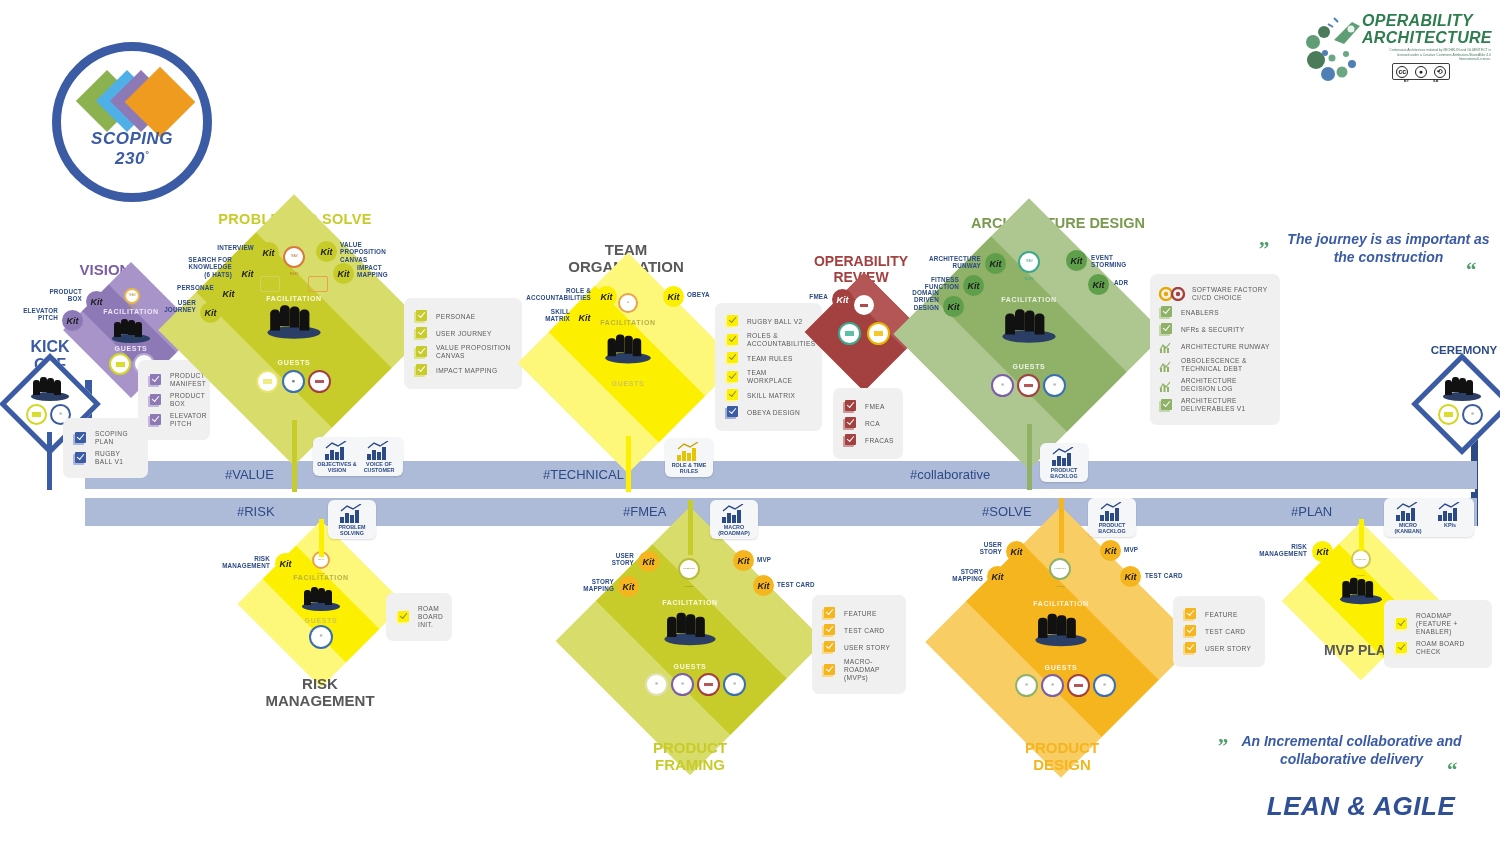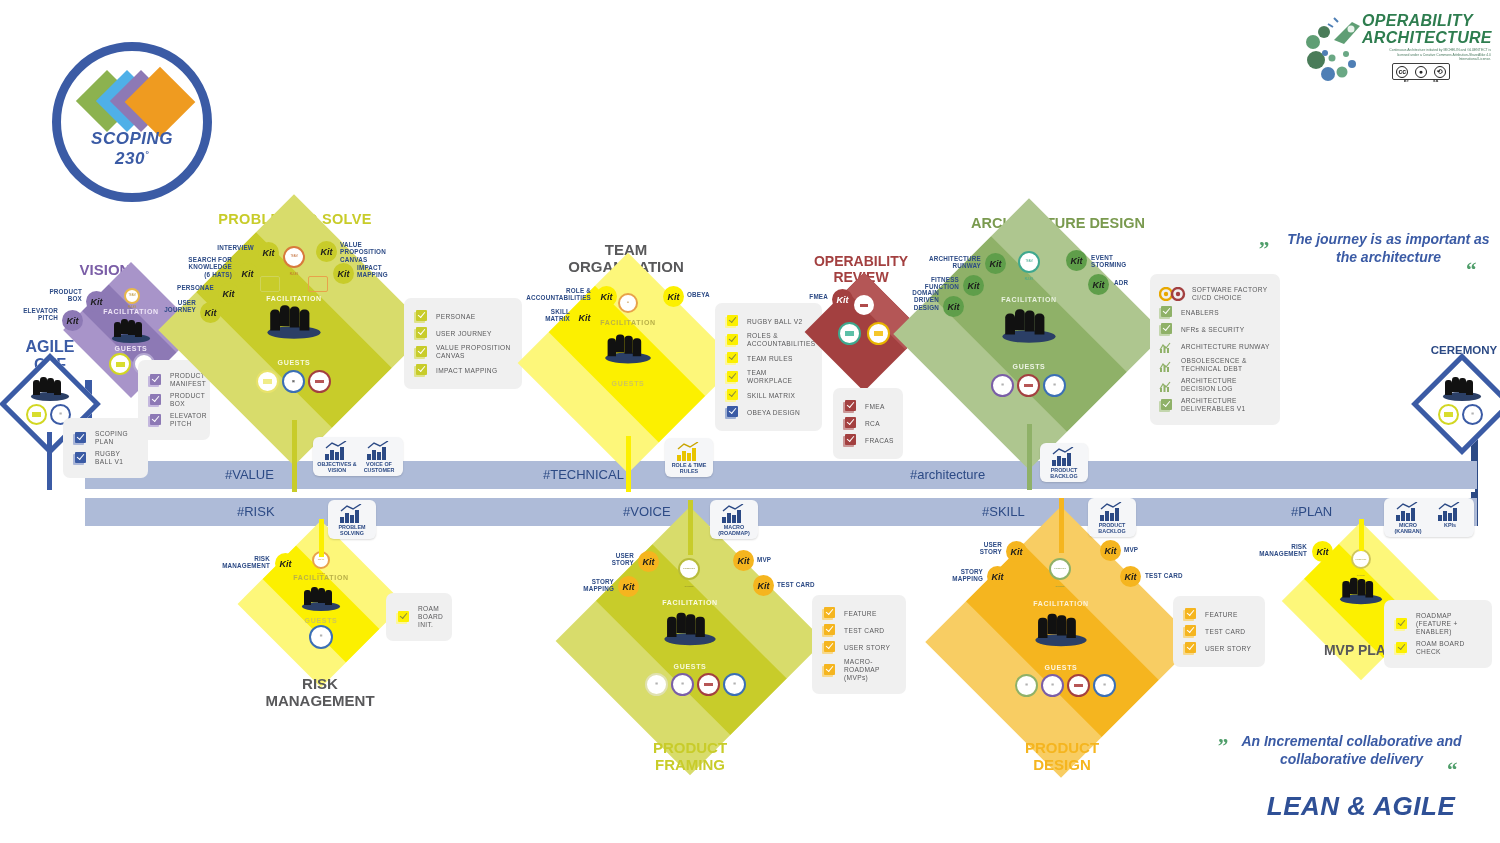--- a/index.html
+++ b/index.html
@@ -146,32 +146,32 @@
     <span>BY</span>
     <span>SA</span>
   </div>
 </div>
 
 <div class="abs" id="spine-left"></div>
 <div class="abs" id="spine-right"></div>
 <div class="abs band" id="band-top">
   <span class="band-tag" style="left:140px">#VALUE</span>
   <span class="band-tag" style="left:458px">#TECHNICAL</span>
-  <span class="band-tag" style="left:825px">#architecture</span>
+  <span class="band-tag" style="left:825px">#collaborative</span>
 </div>
 <div class="abs dashline"></div>
 <div class="abs band" id="band-bottom">
   <span class="band-tag" style="left:152px">#RISK</span>
-  <span class="band-tag" style="left:538px">#VOICE</span>
-  <span class="band-tag" style="left:897px">#SKILL</span>
+  <span class="band-tag" style="left:538px">#FMEA</span>
+  <span class="band-tag" style="left:897px">#SOLVE</span>
   <span class="band-tag" style="left:1206px">#PLAN</span>
 </div>
 
 <div class="phase-label abs" style="left:20px;top:338px;width:60px;font-size:16px;color:#3b5ba5;">
-  <div>AGILE</div>
+  <div>KICK</div>
   <div>OFF</div>
 </div>
 <div class="diamond" style="left:14px;top:368px;width:72px;height:72px;">
   <div class="dshape" style="background:#fff;border:5px solid #3b5ba5;"></div>
   <div class="people" style="top:9px">
     <div class="heads">
         <b style="left:2px;top:3px"></b>
         <b style="left:9px;top:0"></b>
         <b style="left:16px;top:1px"></b>
         <b style="left:23px;top:3px"></b>
@@ -893,20 +893,20 @@
         <u style="left:1px;height:6px"></u>
         <u style="left:6px;height:10px"></u>
         <u style="left:11px;height:8px"></u>
         <u style="left:16px;height:13px"></u>
       </div>
     <div class="cap">KPIs</div>
   </div>
 </div>
 
 <span class="qmark" style="left:1259px;top:226px;">„</span>
-<div class="quote" style="left:1286px;top:231px;width:205px;font-size:14px;">The journey is as important as the architecture</div>
+<div class="quote" style="left:1286px;top:231px;width:205px;font-size:14px;">The journey is as important as the construction</div>
 <span class="qmark" style="left:1466px;top:258px;">“</span>
 
 <span class="qmark" style="left:1218px;top:723px;">„</span>
 <div class="quote" style="left:1234px;top:733px;width:235px;font-size:14px;">An Incremental collaborative and collaborative delivery</div>
 <span class="qmark" style="left:1447px;top:758px;">“</span>
 
 <div class="big-title" style="left:1261px;top:791px;width:200px;text-align:center;font-size:26px;letter-spacing:.5px;">LEAN &amp; AGILE</div>
 
 </body></html>

